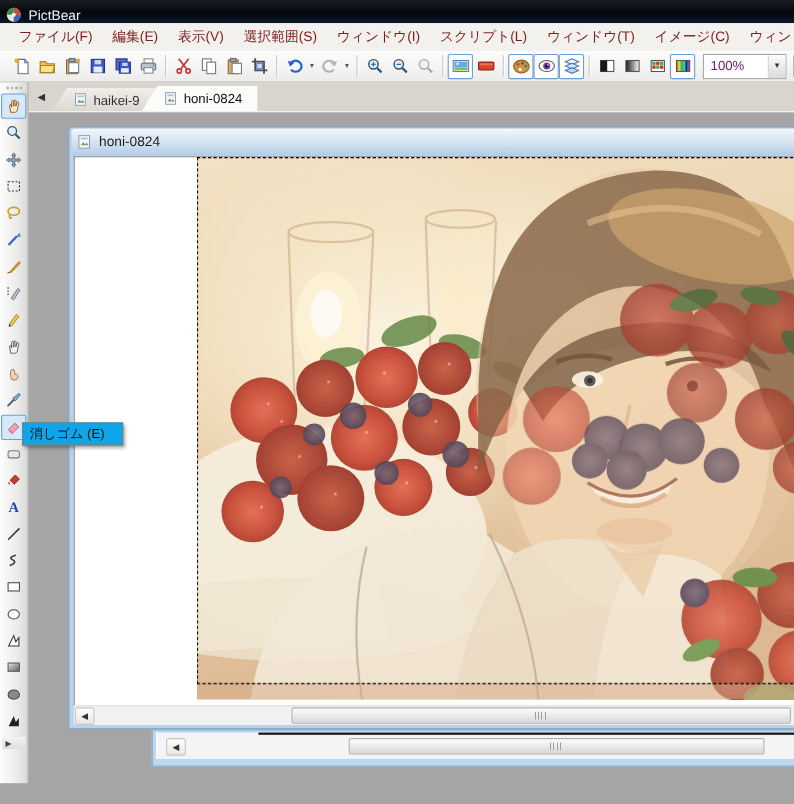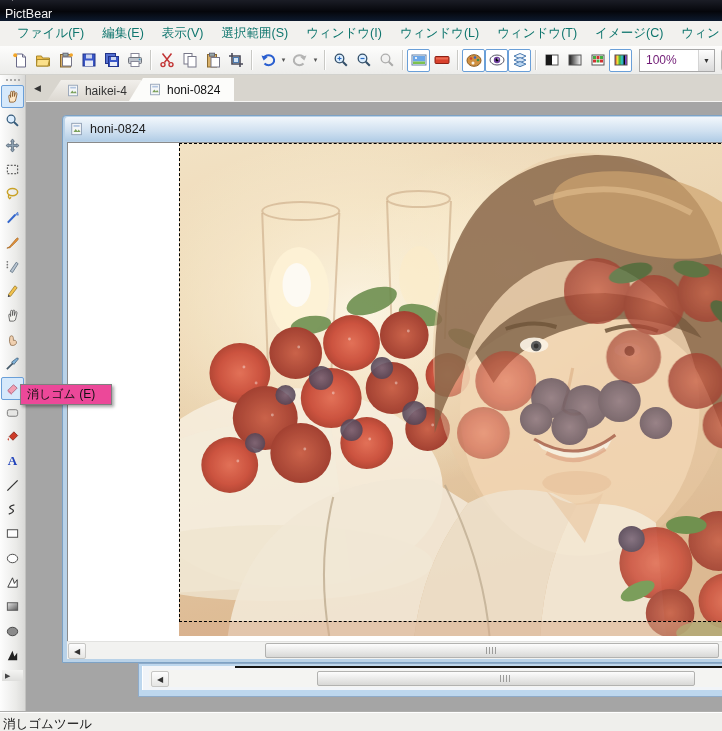--- a/index.html
+++ b/index.html
@@ -1,25 +1,25 @@
 <!DOCTYPE html>
 <html><head>
 <meta charset="utf-8">
 <style>
   html,body{margin:0;padding:0;background:#666;}
   .screen{position:relative;width:722px;height:731px;overflow:hidden;
     font-family:"Liberation Sans",sans-serif;background:#a5a5a5;-webkit-font-smoothing:antialiased;}
   
   .titlebar{position:absolute;left:0;top:0;right:0;height:21px;
-    background:linear-gradient(#1b1d26,#05060b 55%,#0d1a2e);display:flex;align-items:flex-start;gap:6px;padding-left:5px;z-index:30;flex-direction:column;}
+    background:linear-gradient(#1b1d26,#05060b 55%,#0d1a2e);display:flex;align-items:flex-end;gap:6px;padding-left:5px;z-index:30;}
   .app-title{color:#f2f2f2;font-size:12.5px;}
   
   .menubar{position:absolute;left:0;top:21px;right:0;height:25px;background:#f2f1ee;
     border-bottom:1px solid #e2e1dd;display:flex;align-items:center;padding-left:2px;z-index:30;}
-  .menu-item{padding:3px 9px;font-size:12.5px;color:#0f766e;white-space:nowrap;}
+  .menu-item{padding:3px 9px;font-size:12.5px;color:#7f1d1d;white-space:nowrap;}
   .vgrip{width:4px;height:16px;margin:0 3px;
     background-image:radial-gradient(circle at 2px 2px,#a9a9a9 1px,transparent 1.3px);background-size:4px 4px;}
   .hgrip{height:4px;width:16px;margin:2px 0 3px 0;
     background-image:radial-gradient(circle at 2px 2px,#a9a9a9 1px,transparent 1.3px);background-size:4px 4px;}
   
   .toolbar{position:absolute;left:0;top:46px;right:0;height:28px;
     background:linear-gradient(#fdfdfc,#ececea);border-bottom:1px solid #d2d2ce;
     display:flex;align-items:center;padding-left:2px;z-index:30;}
   .tb{width:21px;height:21px;display:flex;align-items:center;justify-content:center;
     border:1px solid transparent;border-radius:2px;flex:0 0 auto;}
@@ -77,21 +77,21 @@
   .hscroll{position:absolute;left:4px;right:0;bottom:3px;height:17px;background:#f2f2f0;border-top:1px solid #e2e2e0;}
   .sb-btn{position:absolute;left:1px;top:1px;width:16px;height:14px;display:flex;align-items:center;justify-content:center;
     color:#333;font-size:8px;background:linear-gradient(#fdfdfd,#e6e6e4);border:1px solid #c6c6c4;border-radius:2px;}
   .sb-thumb{position:absolute;top:1px;height:13px;border:1px solid #b2b2b0;border-radius:2px;
     background:linear-gradient(#fdfdfd,#d8d8d6);}
   .sb-thumb::after{content:"";position:absolute;left:50%;top:3px;width:11px;height:7px;margin-left:-6px;
     background:repeating-linear-gradient(90deg,#9c9c9a 0 1px,transparent 1px 3px);}
   .b-scroll{position:absolute;left:6px;right:6px;top:4px;height:17px;background:#f4f4f2;}
   
   .tooltip{position:absolute;left:20px;top:384px;width:92px;height:21px;z-index:40;
-    background:#ec4899;border:1px solid #7f7f7f;box-shadow:2px 2px 3px rgba(0,0,0,.35);
+    background:#0ea5e9;border:1px solid #7f7f7f;box-shadow:2px 2px 3px rgba(0,0,0,.35);
     display:flex;align-items:center;padding-left:6px;box-sizing:border-box;font-size:12px;color:#111;}
   
   .statusbar{position:absolute;left:0;right:0;bottom:0;height:20px;background:#efefec;
     border-top:1px solid #aeaeac;box-shadow:inset 0 1px 0 #fff;z-index:35;
     font-size:12.5px;color:#111;padding:4px 0 0 3px;box-sizing:border-box;}
 </style>
 </head>
 <body>
 
 <div class="screen">
@@ -129,21 +129,21 @@
     <span class="app-title">PictBear</span>
   </div>
 
   <div class="menubar">
     <div class="vgrip"></div>
     <span class="menu-item">ファイル(F)</span>
     <span class="menu-item">編集(E)</span>
     <span class="menu-item">表示(V)</span>
     <span class="menu-item">選択範囲(S)</span>
     <span class="menu-item">ウィンドウ(I)</span>
-    <span class="menu-item">ウィンドウ(L)</span>
+    <span class="menu-item">スクリプト(L)</span>
     <span class="menu-item">ウィンドウ(T)</span>
     <span class="menu-item">イメージ(C)</span>
     <span class="menu-item">ウィンドウ(W)</span>
 
   </div>
 
   <div class="toolbar">
     <div class="vgrip"></div>
     <div class="tb">
         <svg viewBox="0 0 16 16">
@@ -329,21 +329,21 @@
   </div>
 
   <div class="tabbar">
     <span class="tab-scroll">◀</span>
     <div class="tab inactive">
       <svg viewBox="0 0 16 16">
           <rect x="2" y="1.5" width="11" height="13" fill="#f4f6f8" stroke="#8a9ab0"></rect>
           <rect x="4" y="3.5" width="7" height="2" fill="#b0c4e0"></rect>
           <path d="M4 11.5l2.5-3.5 2 2.5 1.5-2 2 3z" fill="#7aa05a"></path>
         </svg>
-      <span>haikei-4</span>
+      <span>haikei-9</span>
     </div>
     <div class="tab active">
       <svg viewBox="0 0 16 16">
           <rect x="2" y="1.5" width="11" height="13" fill="#f4f6f8" stroke="#8a9ab0"></rect>
           <rect x="4" y="3.5" width="7" height="2" fill="#b0c4e0"></rect>
           <path d="M4 11.5l2.5-3.5 2 2.5 1.5-2 2 3z" fill="#7aa05a"></path>
         </svg>
       <span>honi-0824</span>
     </div>
   </div>
@@ -664,17 +664,14 @@
           <path d="M3 13L8 3L10 9L13 5L13 13Z" fill="#222"></path>
         </svg>
       </div>
     <div class="tool-overflow">▶</div>
   </div>
 
   <div class="tooltip">
     <span>消しゴム (E)</span>
   </div>
 
-  <div class="statusbar">
-    <span>消しゴムツール</span>
-  </div>
 
 </div>
 
 </body></html>

